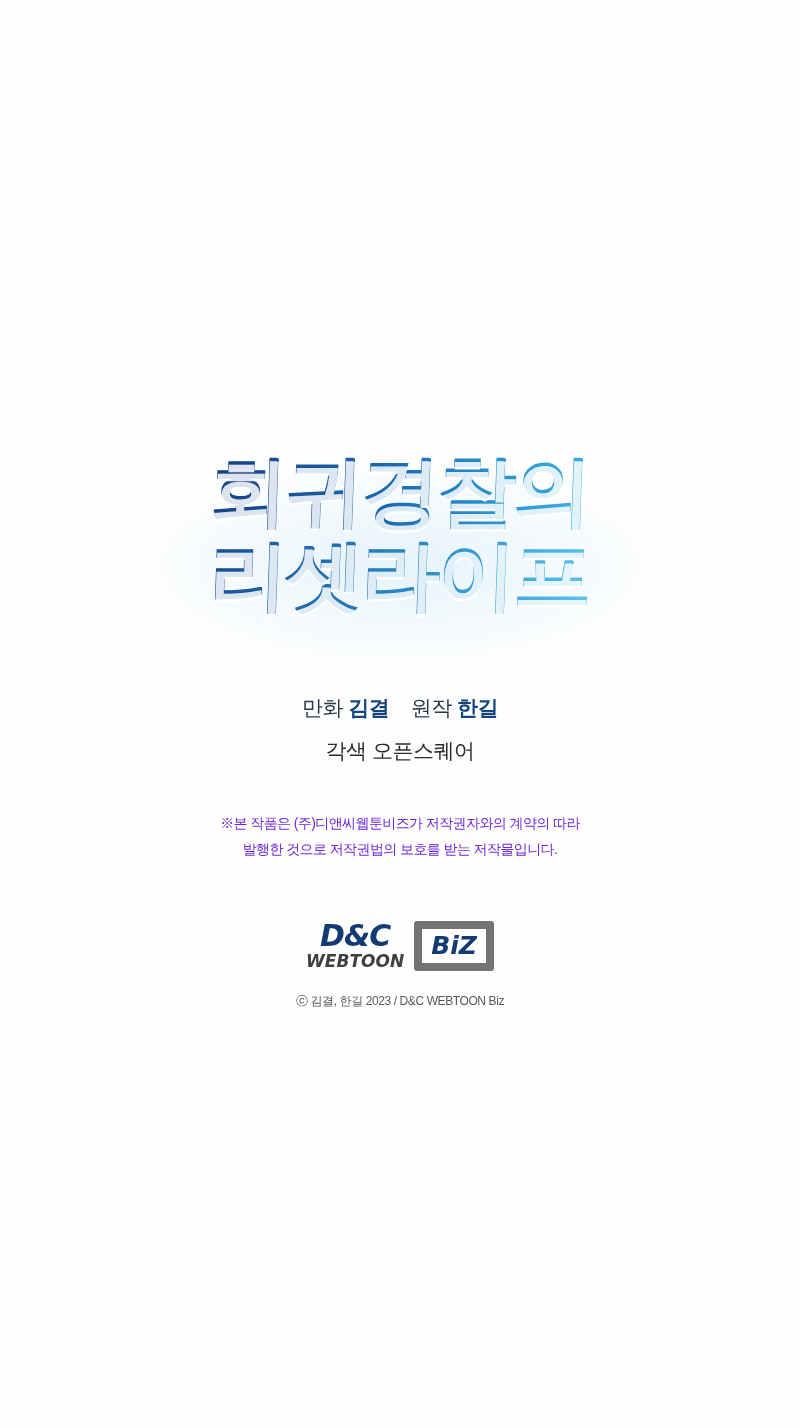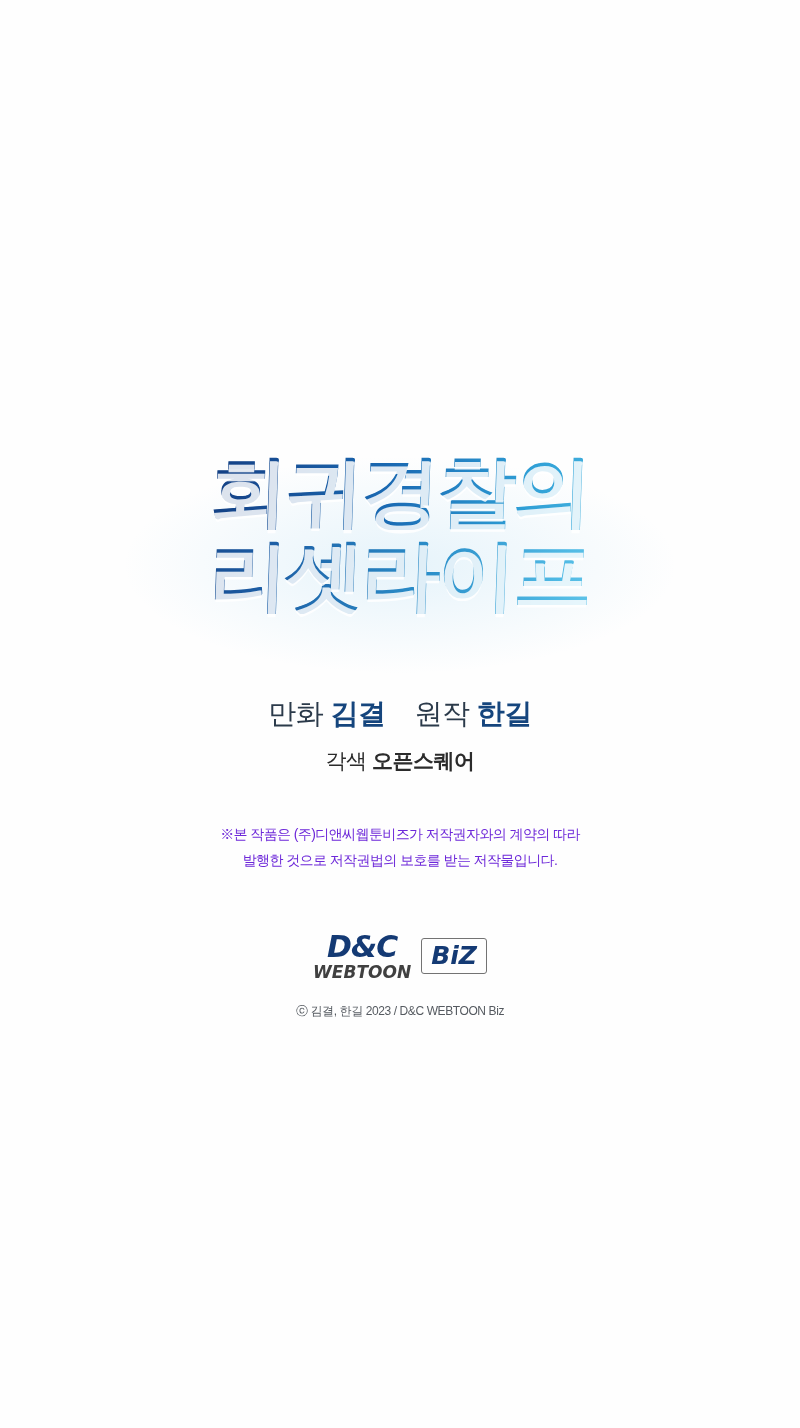--- a/index.html
+++ b/index.html
@@ -70,35 +70,35 @@
     pointer-events: none;
   }
 
   
   .credits {
     margin-top: 78px;
     text-align: center;
     line-height: 1.55;
   }
   .credit-main {
-    font-size: 28px;
+    font-size: 21px;
     color: #1b4f8c;
     letter-spacing: -0.5px;
   }
   .credit-main .lbl { font-weight: normal; color: #2b3a4a; }
   .credit-main .nm { font-weight: bold; color: #15457d; }
 
   .credit-row {
     font-size: 21px;
     color: #2b2b2b;
     margin-top: 10px;
     letter-spacing: -0.5px;
   }
   .credit-row .lbl { font-weight: normal; margin-top: 27px; }
-  .credit-row .nm { font-weight: bold; text-align: center; }
+  .credit-row .nm { font-weight: normal; text-align: center; }
 
   .credits-group-2 { margin-top: 46px; }
   .credits-group-2 .credit-row { margin-top: 6px; }
 
   
   .legal {
     margin-top: 44px;
     text-align: center;
     font-size: 14px;
     line-height: 1.85;
@@ -131,21 +131,21 @@
   }
   .dc-bottom {
     font-family: "DejaVu Sans", sans-serif;
     font-weight: bold;
     font-size: 17px;
     color: #404040;
     letter-spacing: 0px;
     margin-top: 2px;
   }
   .dc-biz {
-    border: 1px solid #737373;
+    border: 8px solid #737373;
     border-radius: 3px;
     padding: 4px 9px 5px 9px;
     font-family: "DejaVu Sans", sans-serif;
     font-weight: bold;
     font-size: 25px;
     color: #143a74;
     line-height: 1;
     margin-left: 4px;
   }
 

